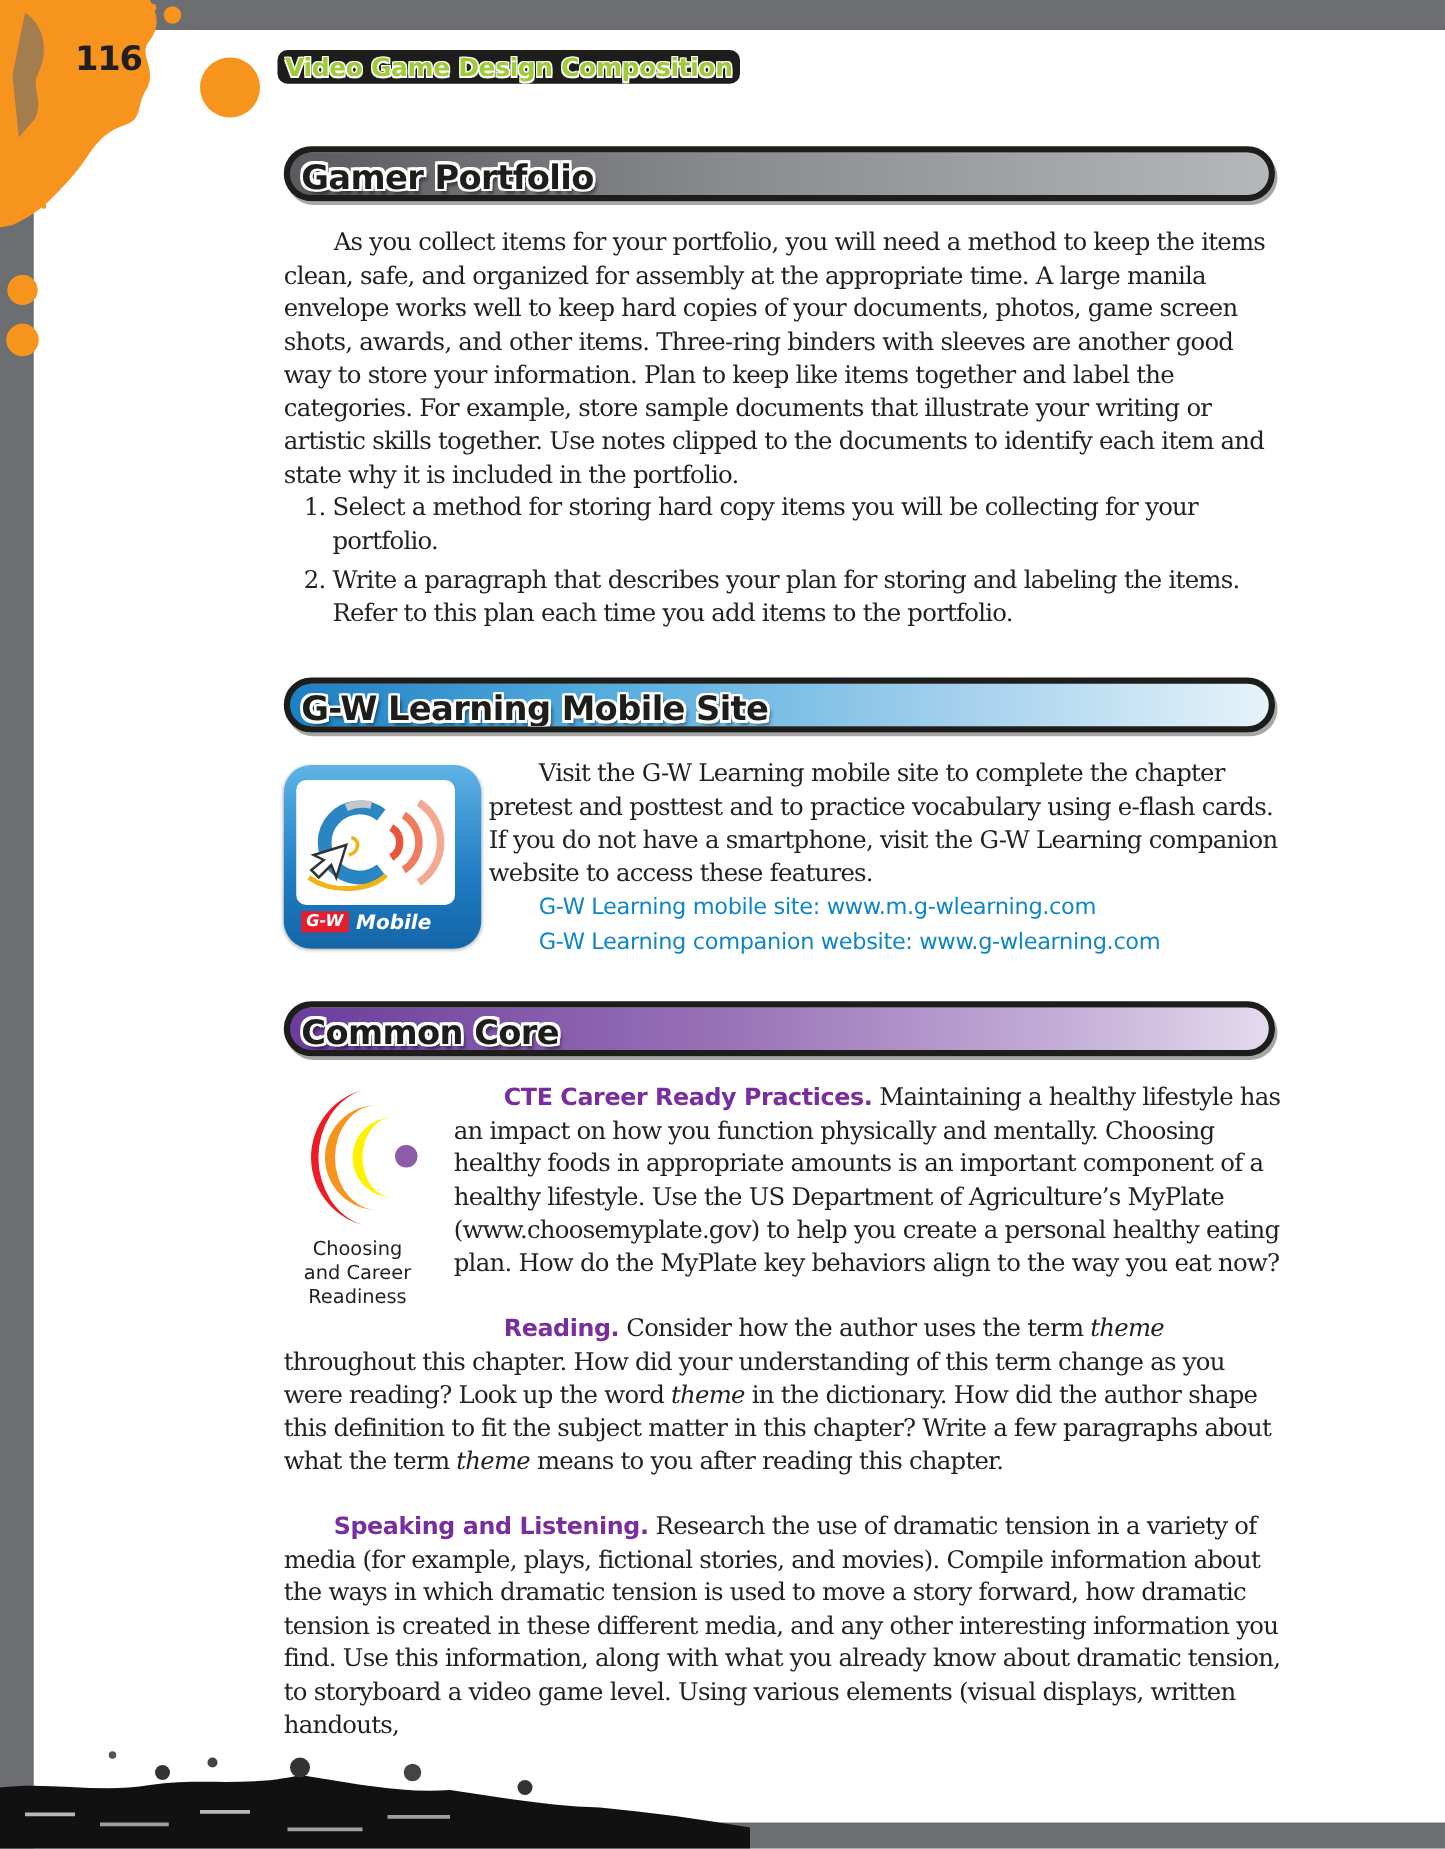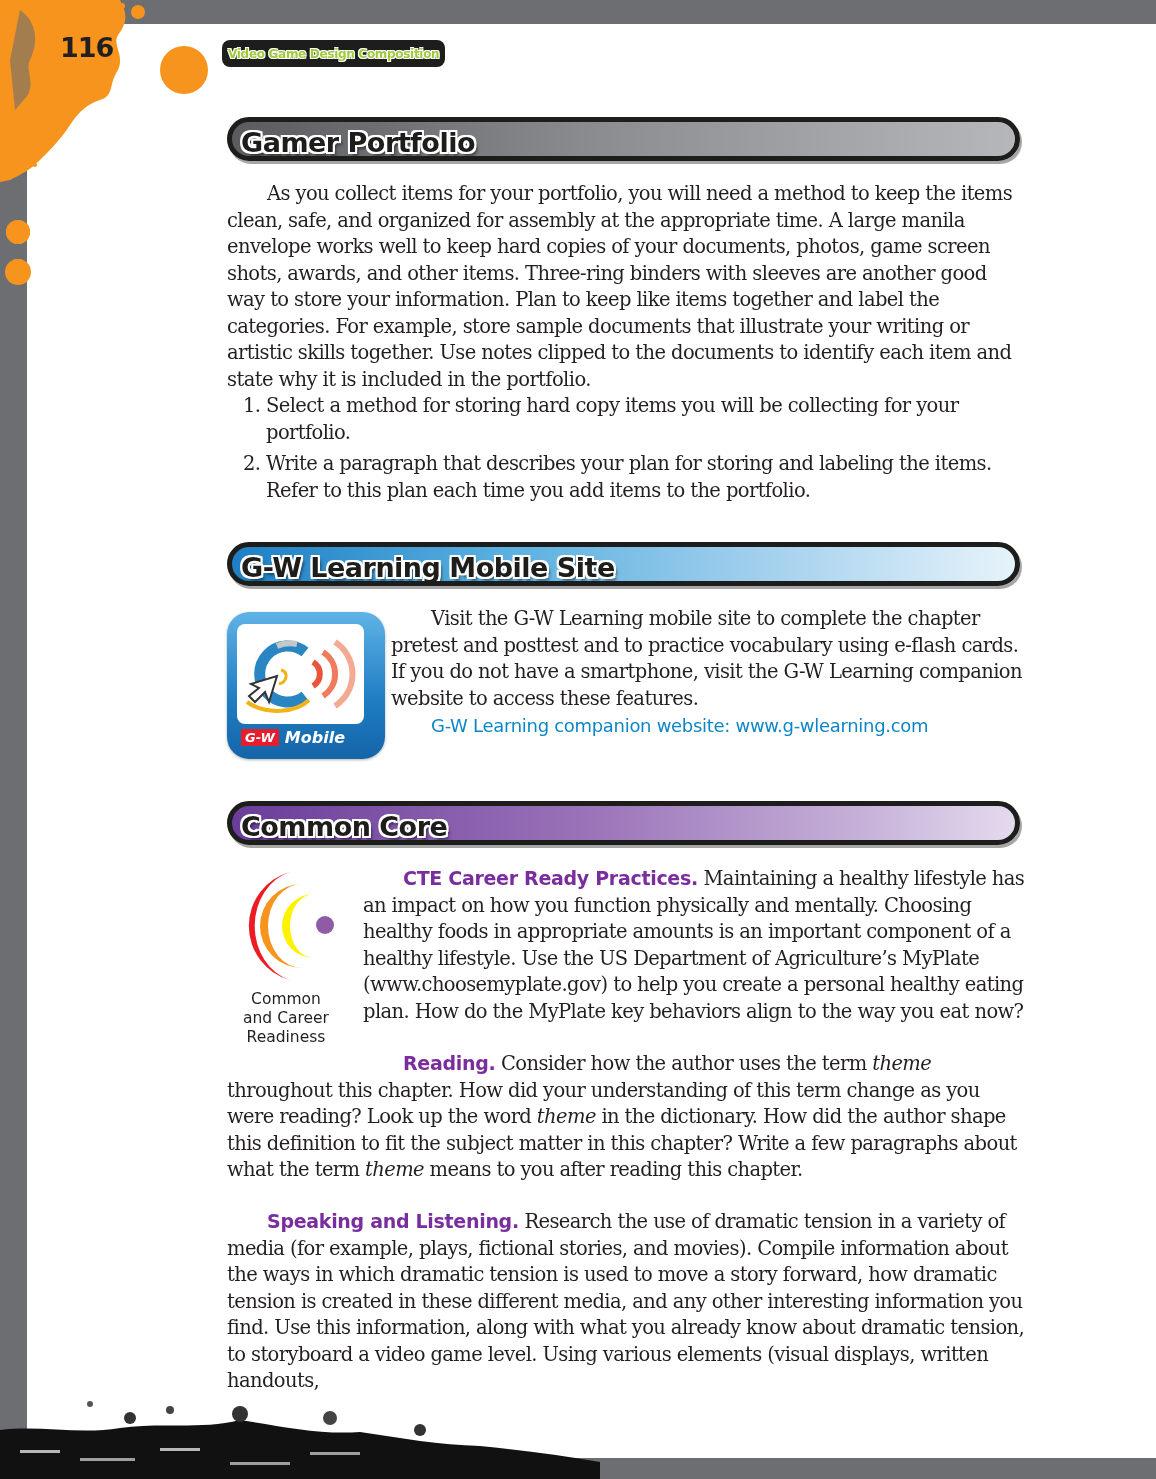--- a/index.html
+++ b/index.html
@@ -10,21 +10,21 @@
   .top-bar { position: absolute; left: 0; top: 0; width: 1156px; height: 24px; background: #6d6e71; }
   .left-bar { position: absolute; left: 0; top: 0; width: 27px; height: 1479px; background: #6d6e71; }
   .bottom-bar { position: absolute; left: 0; top: 1458px; width: 1156px; height: 21px; background: #6d6e71; }
   .bottom-grunge { position: absolute; left: 0; top: 1400px; width: 600px; height: 79px; }
 
   .splat { position: absolute; }
 
   .page-number { position: absolute; left: 44px; top: 32px; font-family: "DejaVu Sans", sans-serif; font-weight: bold; font-size: 27px; color: #231f20; letter-spacing: -1px; margin-left: 16px; }
 
   .running-head { position: absolute; left: 222px; top: 40px; height: 27px; padding: 0 6px; border-radius: 8px; background: #1d1d1b; display: flex; align-items: center; }
-  .running-head span { font-family: "DejaVu Sans", sans-serif; font-weight: bold; font-size: 12px; color: #9fcb3a; letter-spacing: -0.3px;
+  .running-head span { font-family: "DejaVu Sans", sans-serif; font-weight: bold; font-size: 20px; color: #9fcb3a; letter-spacing: -0.3px;
      text-shadow: -1px -1px 0 #fff, 1px -1px 0 #fff, -1px 1px 0 #fff, 1px 1px 0 #fff; }
 
   
   .section-header { position: absolute; left: 227px; width: 793px; height: 44px; border: 5px solid #1d1d1b; border-radius: 24px; overflow: hidden; box-shadow: 2px 3px 0 rgba(0,0,0,0.35); }
   .section-header .title { position: absolute; left: 9px; top: 5px; font-family: "DejaVu Sans", sans-serif; font-weight: bold; font-size: 27px; color: #1d1d1b; letter-spacing: -0.5px;
      text-shadow: -2px -2px 0 #fff, 2px -2px 0 #fff, -2px 2px 0 #fff, 2px 2px 0 #fff, 0 2px 0 #fff, 0 -2px 0 #fff, 2px 0 0 #fff, -2px 0 0 #fff, 3px 4px 3px rgba(0,0,0,0.5); }
   .hdr-portfolio { top: 117px; background: linear-gradient(90deg, #5a5b5e 0%, #8a8b8e 45%, #b6b7ba 100%); }
   .hdr-mobile { top: 542px; background: linear-gradient(90deg, #1d7fc4 0%, #5ab0e0 35%, #a7d2ee 70%, #e6f3fa 100%); }
   .hdr-core { top: 801px; background: linear-gradient(90deg, #6a3d9a 0%, #9a72b8 45%, #c5b0d8 80%, #e4daee 100%); }
 
@@ -121,35 +121,36 @@
     </svg>
   </div>
   <div style="position:absolute;left:14px;top:116px;display:flex;align-items:center;gap:6px;">
     <span style="background:#e31e2e;color:#fff;font-family:'DejaVu Sans',sans-serif;font-weight:bold;font-style:italic;font-size:13px;padding:1px 4px;">G-W</span>
     <span style="color:#fff;font-family:'DejaVu Sans',sans-serif;font-weight:bold;font-style:italic;font-size:16px;">Mobile</span>
   </div>
 </div>
 
 <p class="body-text indent" style="left:391px;top:606px;width:633px;">Visit the G-W Learning mobile site to complete the chapter pretest and posttest and to practice vocabulary using e-flash cards. If you do not have a smartphone, visit the G-W Learning companion website to access these features.</p>
 <div style="position:absolute;left:431px;top:712px;width:600px;">
+  <div class="link-line">G-W Learning mobile site: www.m.g-wlearning.com</div>
   <div class="link-line">G-W Learning companion website: www.g-wlearning.com</div>
 </div>
 
 <div class="section-header hdr-core">
   <div class="title">Common Core</div>
 </div>
 
 <svg style="position:absolute;left:232px;top:868px;" width="110" height="120" viewBox="0 0 110 120">
   <path d="M58,4 A56,56 0 0,0 58,112 A48,56 0 0,1 58,4 Z" fill="#ed1c24"></path>
   <path d="M70,16 A42,42 0 0,0 70,100 A34,42 0 0,1 70,16 Z" fill="#f7941d"></path>
   <path d="M82,26 A32,32 0 0,0 82,90 A24,32 0 0,1 82,26 Z" fill="#fff200"></path>
   <circle cx="93" cy="57" r="9" fill="#8e5ba6"></circle>
 </svg>
 <div class="ccr-caption">
-  <div>Common</div>
+  <div>Choosing</div>
   <div>and Career</div>
   <div>Readiness</div>
 </div>
 
 <p class="body-text indent" style="left:363px;top:865px;width:665px;">
   <span class="lead">CTE Career Ready Practices.</span><span> Maintaining a healthy lifestyle has an impact on how you function physically and mentally. Choosing healthy foods in appropriate amounts is an important component of a healthy lifestyle. Use the US Department of Agriculture’s MyPlate (www.choosemyplate.gov) to help you create a personal healthy eating plan. How do the MyPlate key behaviors align to the way you eat now?</span>
 </p>
 
 <p class="body-text" style="left:227px;top:1050px;width:798px;text-indent:176px;">
   <span class="lead">Reading.</span><span> Consider how the author uses the term </span><em>theme</em><span> throughout this chapter. How did your understanding of this term change as you were reading? Look up the word </span><em>theme</em><span> in the dictionary. How did the author shape this definition to fit the subject matter in this chapter? Write a few paragraphs about what the term </span><em>theme</em><span> means to you after reading this chapter.</span>

